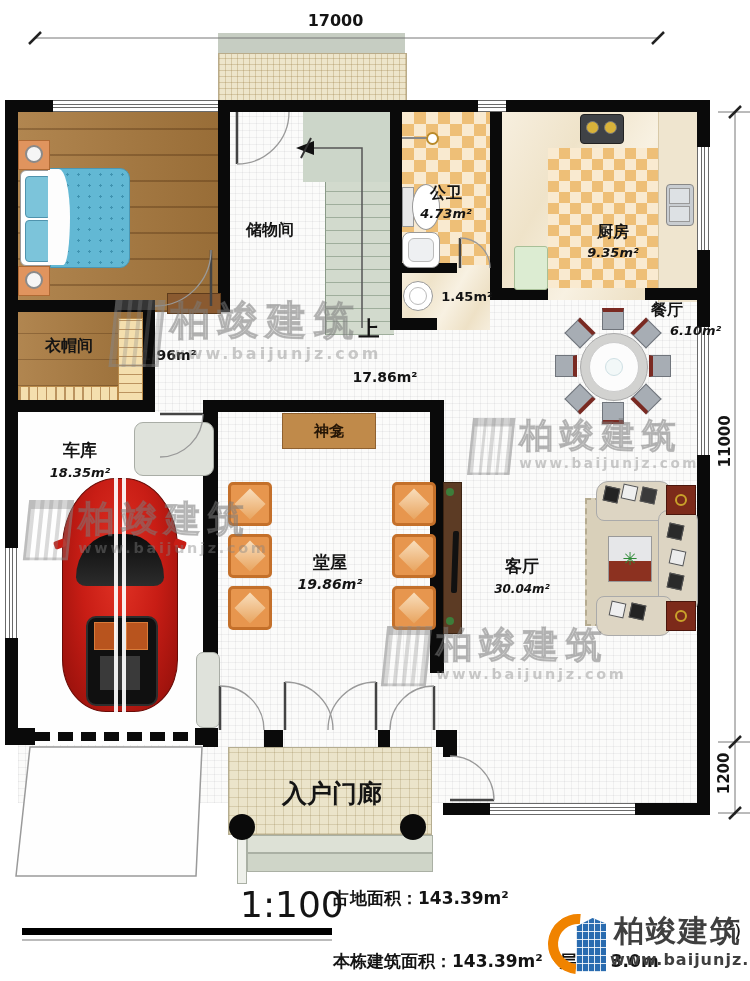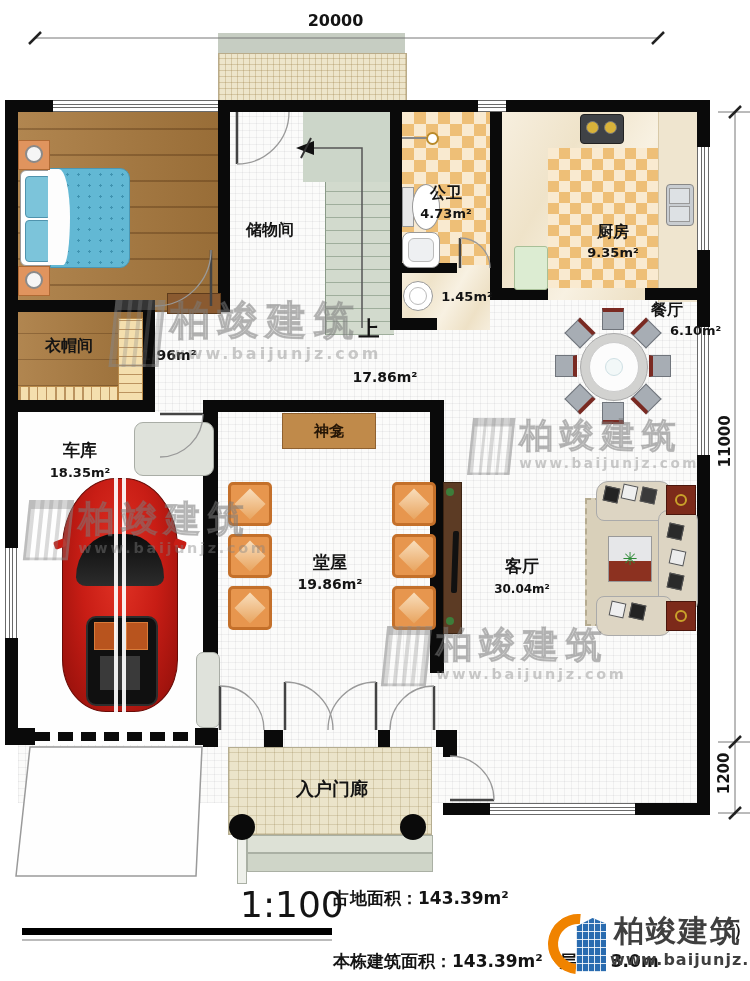--- a/index.html
+++ b/index.html
@@ -20,21 +20,21 @@
         repeating-linear-gradient(0deg,rgba(60,30,5,.28) 0 1.5px,transparent 1.5px 26px),
         linear-gradient(90deg,rgba(255,255,255,.10),rgba(0,0,0,.10));}
   .marble{background:linear-gradient(120deg,#f7efdf 0%,#efe3c9 30%,#f8f1e2 55%,#eee1c6 80%,#f6eedd 100%);}
   .checker{background:repeating-conic-gradient(#eebf77 0% 25%,#f9ead0 0% 50%);background-size:24px 24px;}
   .hatchv{background-color:#f4dfae;background-image:repeating-linear-gradient(90deg,rgba(140,85,30,.55) 0 1.5px,transparent 1.5px 9px);border:1px solid #b98a4a;}
   .hatchh{background-color:#f4dfae;background-image:repeating-linear-gradient(0deg,rgba(140,85,30,.55) 0 1.5px,transparent 1.5px 9px);border:1px solid #b98a4a;}
   .steps{background-color:#d2dacd;background-image:repeating-linear-gradient(0deg,#9fae9c 0 1px,transparent 1px 13px);border-left:1px solid #8a9a88;}
   .winh{background:repeating-linear-gradient(180deg,#6a6a6a 0 1px,#fff 1px 3.7px);}
   .winv{background:repeating-linear-gradient(90deg,#6a6a6a 0 1px,#fff 1px 3.7px);}
   .lbl{position:absolute;font-weight:bold;color:#141414;text-align:center;white-space:nowrap;line-height:1.25;}
-  .lbl .area{font-weight:bold;}
+  .lbl .area{font-weight:bold;font-style:italic;}
   .chair6{position:absolute;width:44px;height:44px;background:#e7964e;border:3px solid #c4702a;border-radius:5px;box-sizing:border-box;}
   .chair6:after{content:"";position:absolute;left:8px;top:8px;width:22px;height:22px;transform:rotate(45deg);
         background:linear-gradient(135deg,#f9debc,#e8a45f);}
   .dchair{position:absolute;width:22px;height:22px;background:#a7adb4;border:1px solid #70757c;border-bottom:4px solid #7a2a22;box-sizing:border-box;}
   .pillow{position:absolute;width:13px;height:13px;border:1px solid #555;transform:rotate(12deg);}
   .sidetab{position:absolute;width:28px;height:28px;background:#7c2a1a;border:1px solid #4a160c;}
   .sidetab:after{content:"";position:absolute;left:8px;top:8px;width:8px;height:8px;border:2px solid #c9a22a;border-radius:50%;}
   .wm{position:absolute;display:flex;align-items:flex-start;gap:8px;pointer-events:none;}
   .wm-icon{width:44px;height:54px;border:3px solid rgba(135,135,135,.35);border-top-width:10px;
         background:repeating-linear-gradient(90deg,rgba(135,135,135,.30) 0 4px,transparent 4px 10px);transform:skewX(-6deg);}
@@ -258,23 +258,23 @@
   <div class="lbl" style="left:356px;top:316px;width:26px;font-size:21px;"><span>上</span></div>
   <div class="lbl" style="left:40px;top:440px;width:80px;font-size:17px;text-align:center;">
     <span>车库</span><br><span class="area" style="font-size:13px;">18.35m²</span>
   </div>
   <div class="lbl" style="left:290px;top:552px;width:80px;font-size:17px;">
     <span>堂屋</span><br><span class="area" style="font-size:14px;">19.86m²</span>
   </div>
   <div class="lbl" style="left:484px;top:556px;width:76px;font-size:17px;">
     <span>客厅</span><br><span class="area" style="font-size:12px;">30.04m²</span>
   </div>
-  <div class="lbl" style="left:262px;top:778px;width:140px;font-size:18px;"><span>入户门廊</span></div>
-
-  <div class="lbl" style="left:298px;top:11px;width:75px;font-size:16px;"><span>20000</span></div>
+  <div class="lbl" style="left:262px;top:778px;width:140px;font-size:25px;"><span>入户门廊</span></div>
+
+  <div class="lbl" style="left:298px;top:11px;width:75px;font-size:16px;"><span>17000</span></div>
   <div class="lbl" style="left:690px;top:432px;width:70px;font-size:15px;transform:rotate(-90deg);"><span>11000</span></div>
   <div class="lbl" style="left:694px;top:764px;width:60px;font-size:15px;transform:rotate(-90deg);"><span>1200</span></div>
 
   <div class="wm" style="left:112px;top:300px;">
     <div class="wm-icon"></div>
     <div>
         <div class="wm-text">柏竣建筑</div>
          <div class="wm-url">www.baijunjz.com</div>
       </div>
   </div>

